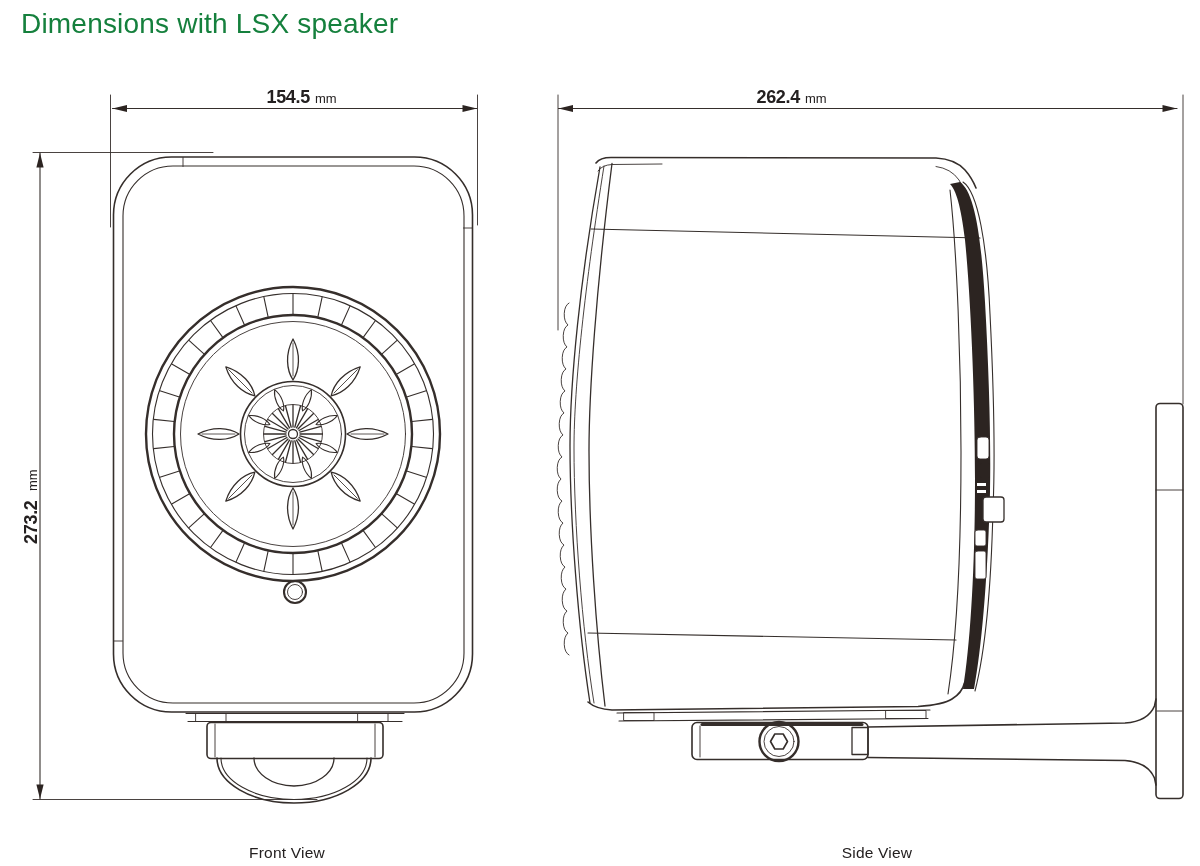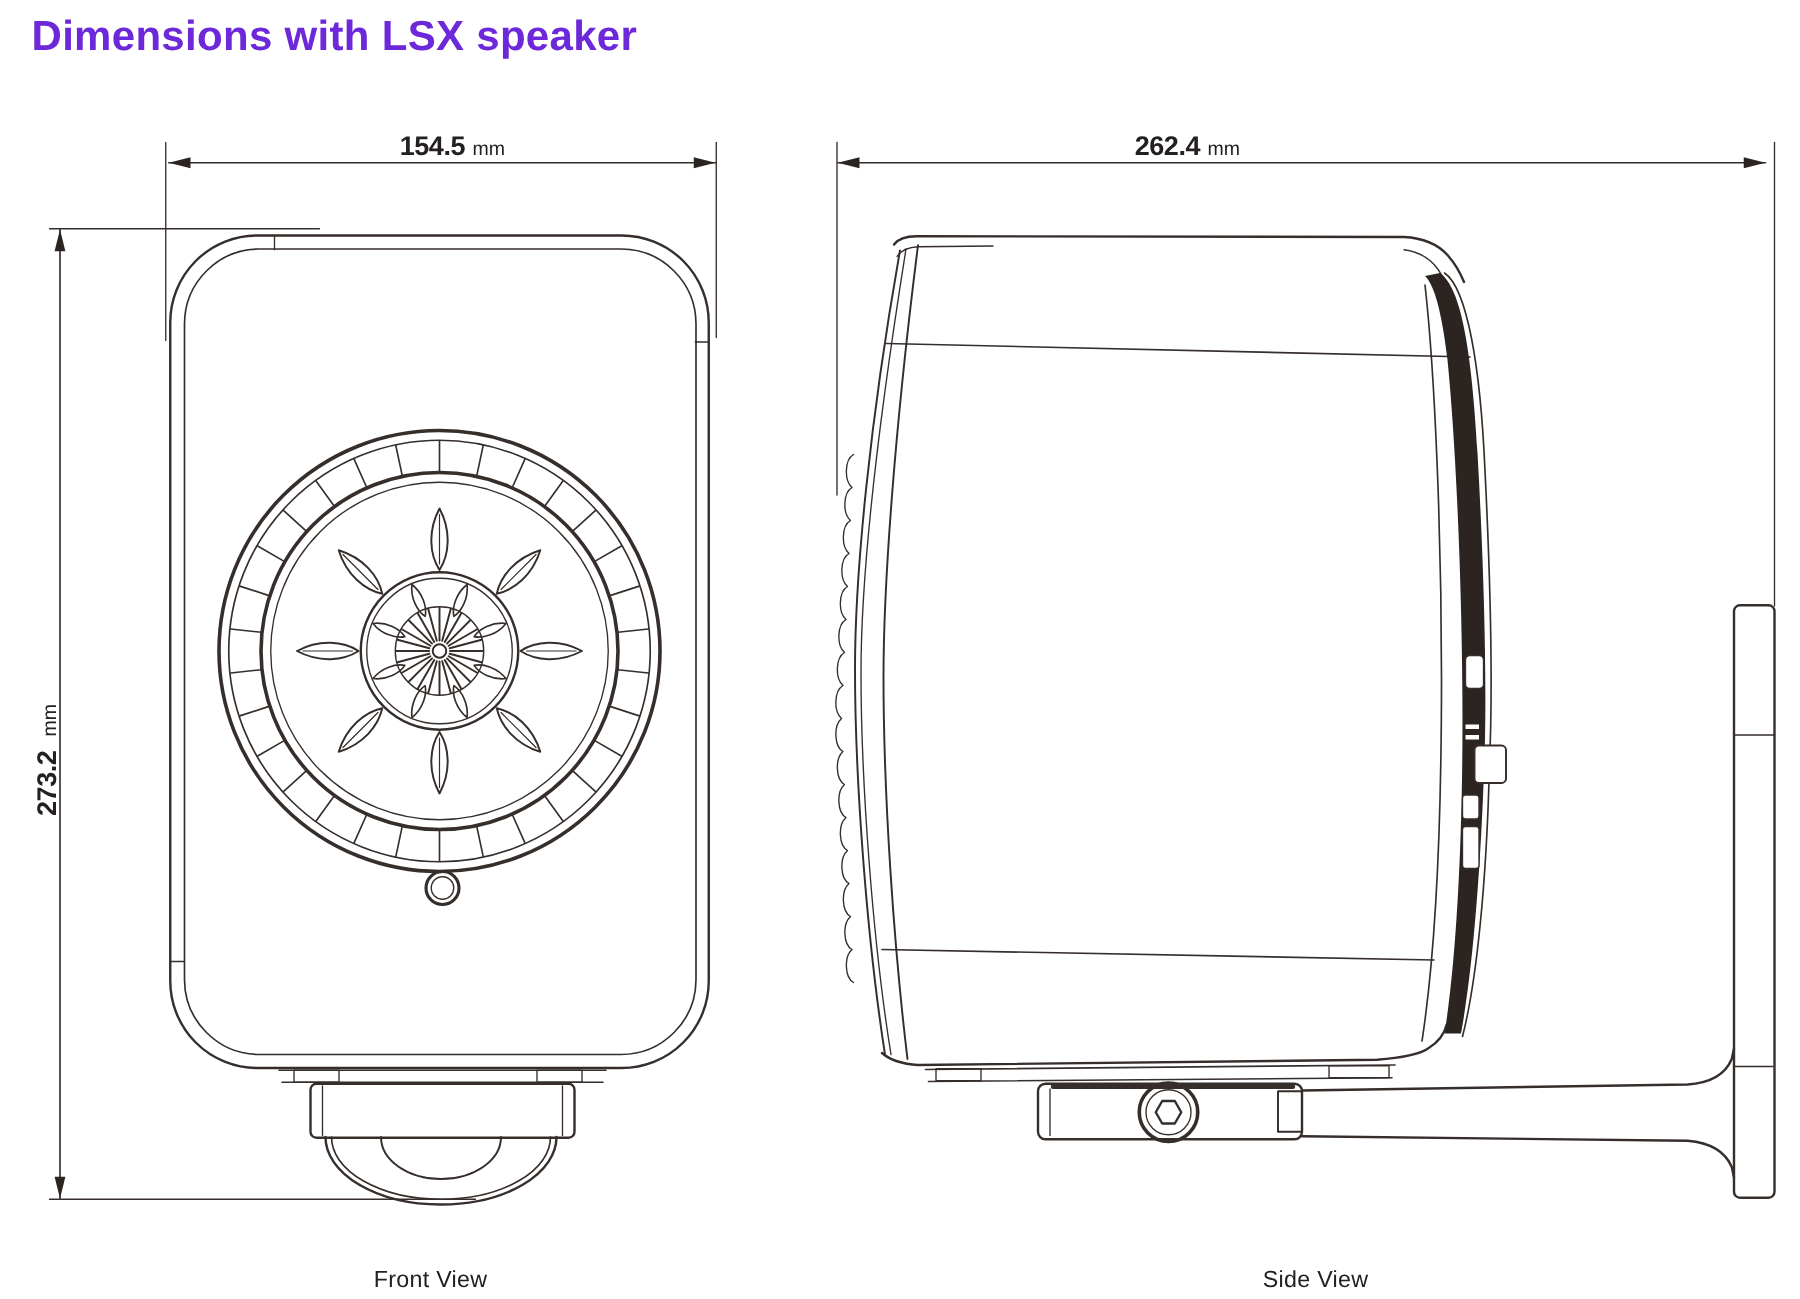--- a/index.html
+++ b/index.html
@@ -1,19 +1,19 @@
 <!DOCTYPE html>
 <html><head>
 <meta charset="utf-8">
 <style>
   html,body{margin:0;padding:0;background:#ffffff;}
   .stage{position:relative;width:1200px;height:866px;background:#ffffff;
          font-family:"Liberation Sans",sans-serif;overflow:hidden;}
-  .title{position:absolute;left:21px;top:8px;margin:0;font-size:28px;font-weight:700;
-         color:#6d28d9;letter-spacing:.2px;}
+  .title{position:absolute;left:21px;top:8px;margin:0;font-size:28px;font-weight:400;
+         color:#15803d;letter-spacing:.2px;}
   svg.art{position:absolute;left:0;top:0;}
   .draw{stroke:#352e2b;fill:none;stroke-linecap:round;stroke-linejoin:round;}
   .w08{stroke-width:.9}.w1{stroke-width:1.1}.w12{stroke-width:1.3}
   .w15{stroke-width:1.6}.w2{stroke-width:2.1}.w24{stroke-width:2.4}.w3{stroke-width:3}
   .fillDark{fill:#2c2421;stroke:none;}
   .fillWhite{fill:#ffffff;}
   .dimNum{font-family:"Liberation Sans",sans-serif;font-size:18px;font-weight:700;
           fill:#242020;letter-spacing:-.3px;}
   .dimUnit{font-family:"Liberation Sans",sans-serif;font-size:13px;font-weight:400;fill:#242020;}
   .viewLabel{font-family:"Liberation Sans",sans-serif;font-size:15.5px;font-weight:400;

